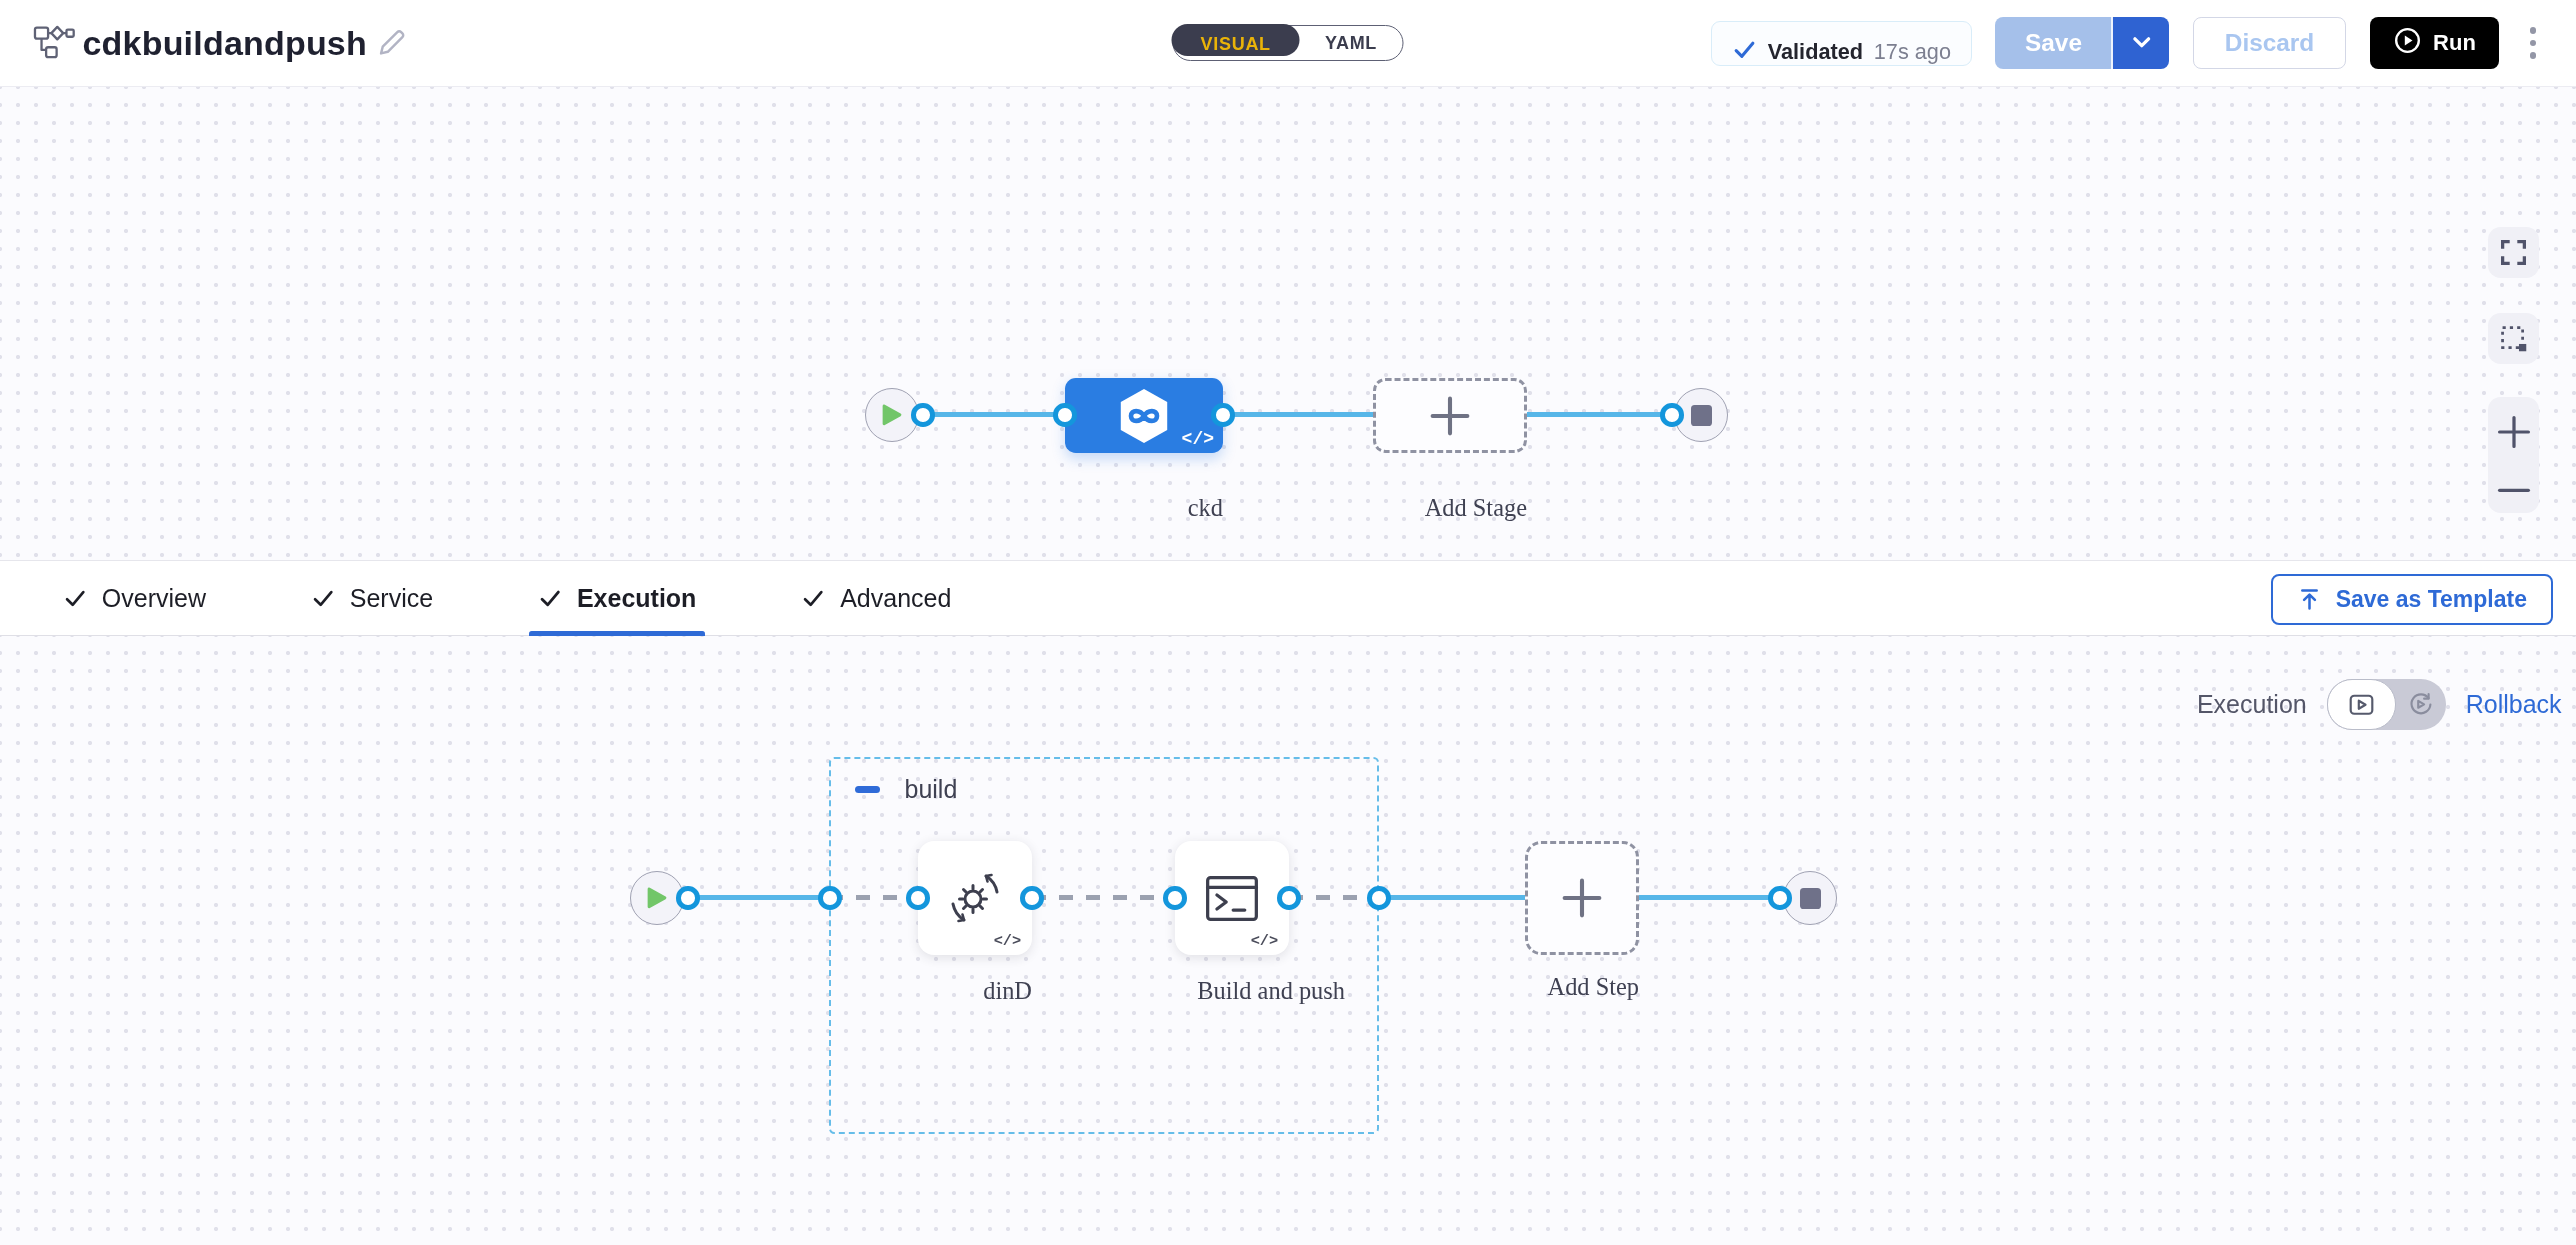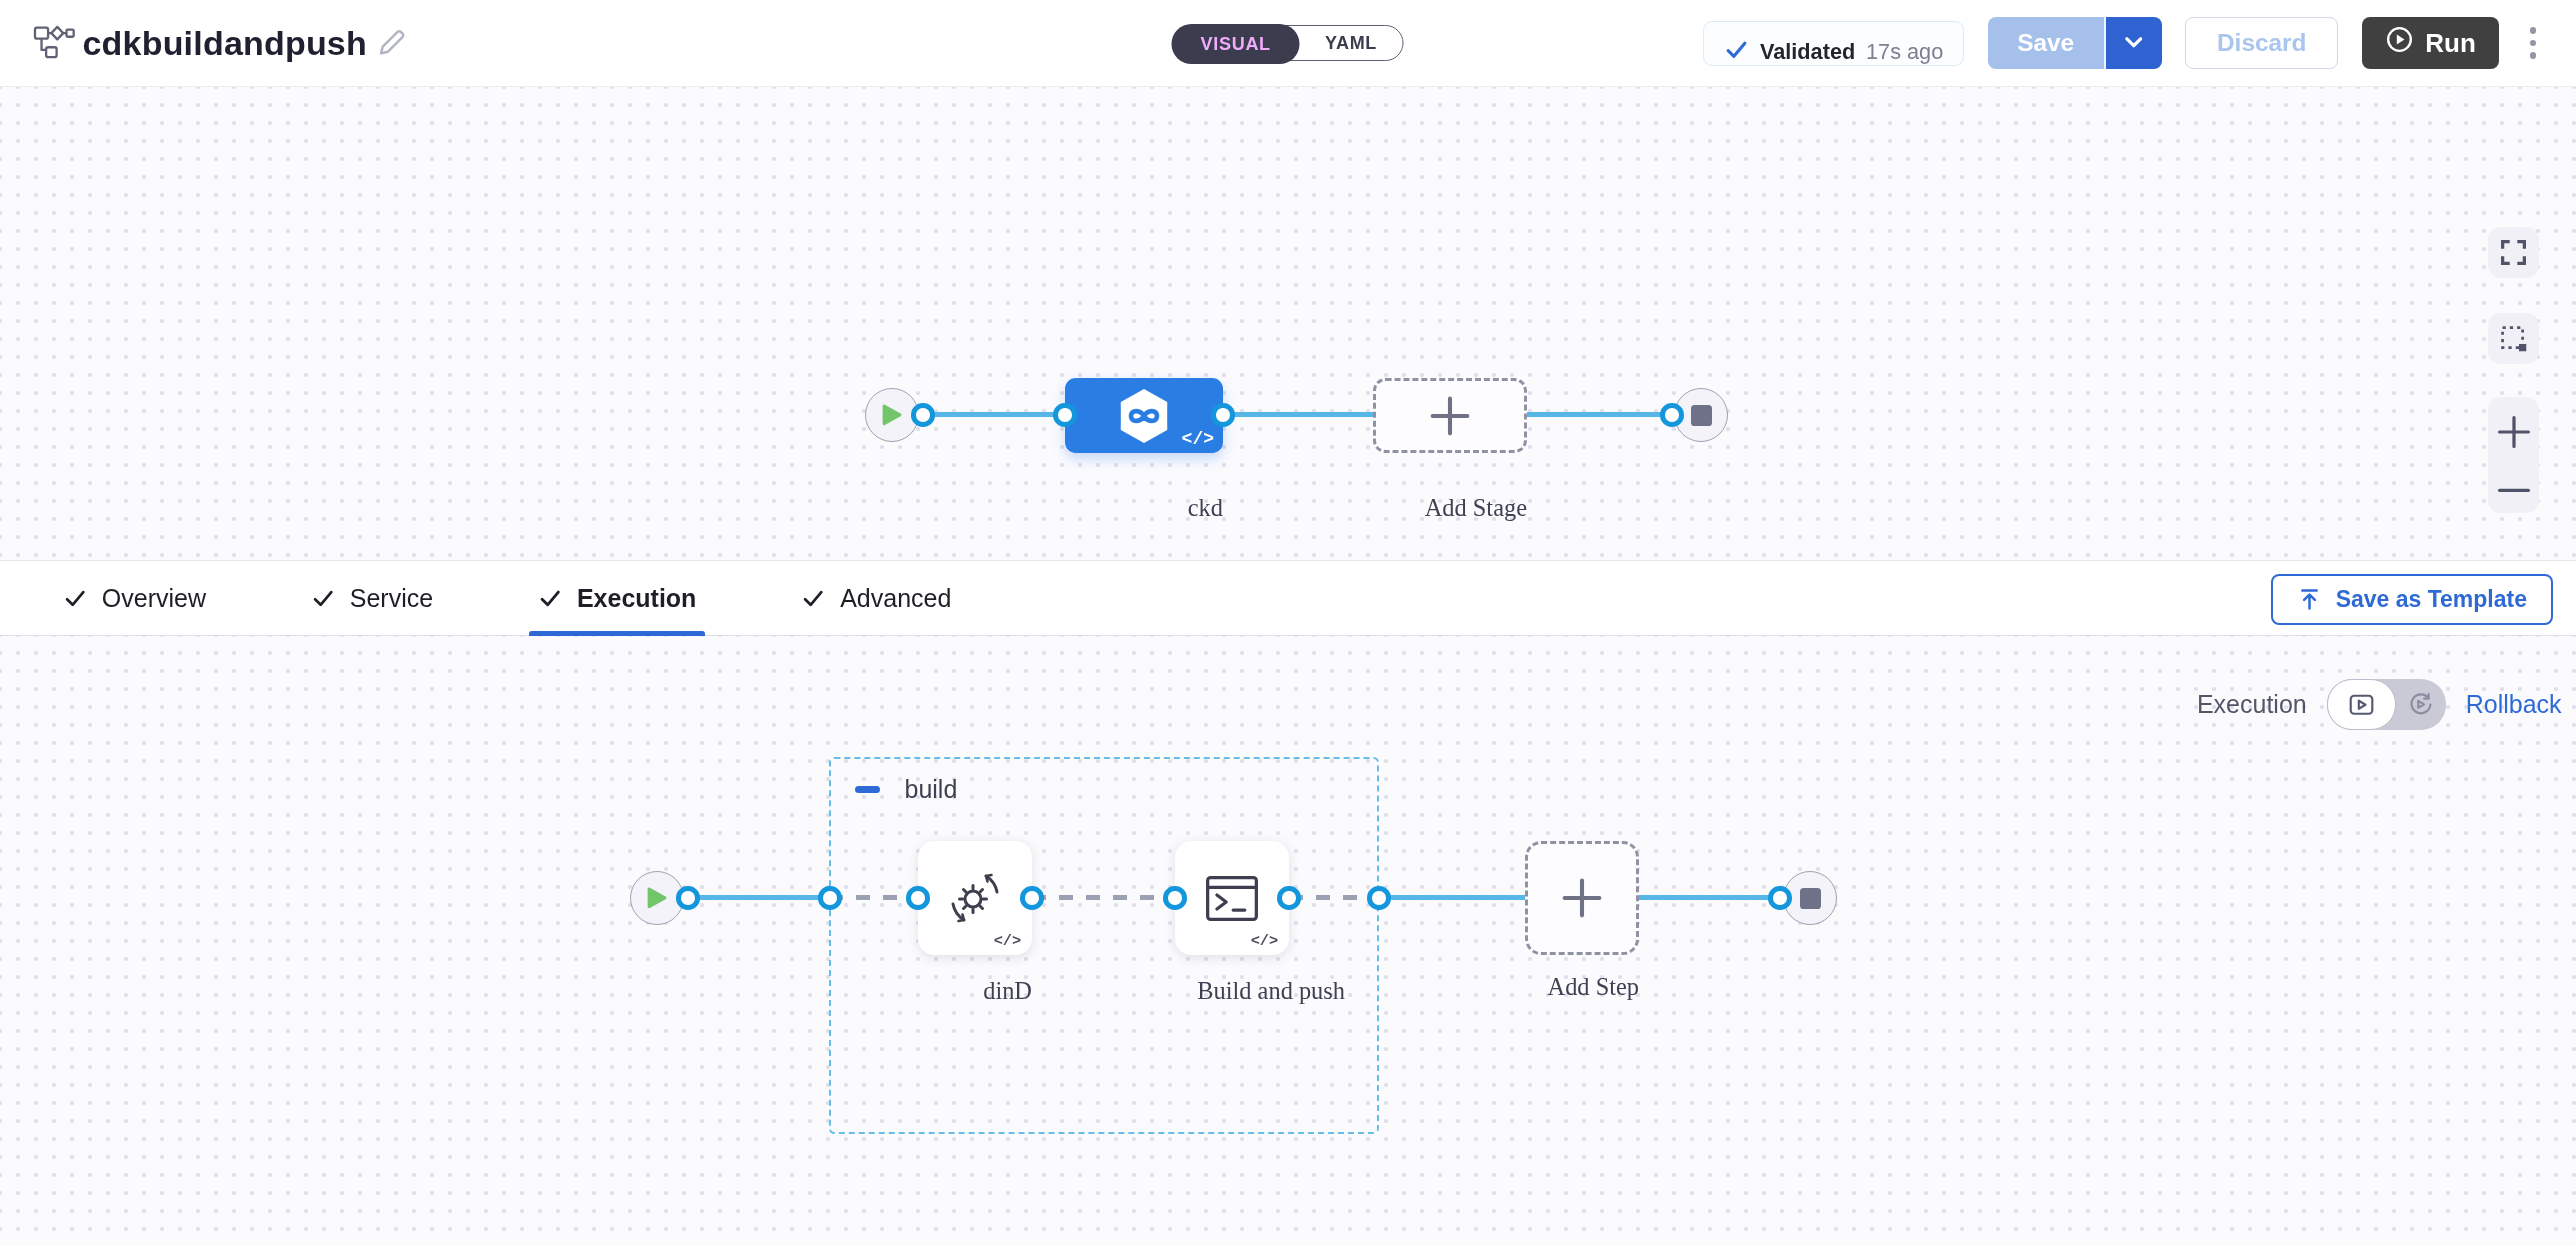--- a/index.html
+++ b/index.html
@@ -11,39 +11,39 @@
   .header { position:absolute; top:0; left:0; width:2576px; height:87px; background:#fff;
             border-bottom:0.9px solid #ececf2; display:flex; align-items:center; padding:0 32.5px; z-index:30; }
   .header-left { display:flex; align-items:center; gap:8px; }
   .page-title { font-size:34px; font-weight:700; color:#1f2130; letter-spacing:0.2px; }
   .icon-btn { display:flex; align-items:center; justify-content:center; background:none; border:none; cursor:pointer; }
 
   .mode-toggle { position:absolute; left:50%; top:50%; transform:translate(-50%,-50%);
                  width:231px; height:36px; border:1.8px solid #5d6074; border-radius:20px; background:#fff;
                  display:flex; align-items:center; }
   .mode-seg { flex:1; text-align:center; font-size:18px; font-weight:800; letter-spacing:0.7px; color:#3b3d4e; cursor:pointer; }
-  .mode-seg.selected { position:absolute; left:-1.8px; top:-1.8px; width:128px; height:40px; line-height:40px;
-                       background:#3b3d4e; color:#f0abfc; border-radius:20px; }
+  .mode-seg.selected { position:absolute; left:-1.8px; top:-1.8px; width:128px; height:32px; line-height:40px;
+                       background:#3b3d4e; color:#eab308; border-radius:20px; }
   .mode-seg.unselected { margin-left:126px; }
 
   .header-right { margin-left:auto; display:flex; align-items:center; gap:23.5px; }
   .validated-badge { display:flex; align-items:flex-end; gap:10.8px; height:45px; padding:0 20px;
                      border:1.8px solid #d9edf9; border-radius:9px; background:#fbfdff; }
   .validated-label { font-size:21.7px; font-weight:700; color:#24252e; }
   .validated-time { font-size:21.7px; color:#7c7f90; }
 
   .save-split { display:flex; height:52px; border-radius:8.1px; overflow:hidden;justify-content:center; }
   .save-main { width:116px; background:#a5c0ea; color:#fff; font-size:24.4px; font-weight:700; border:none; cursor:pointer; }
   .save-divider { width:1.8px; background:#eef3fd; }
   .save-caret { width:56px; background:#2f63d2; border:none; display:flex; align-items:center; justify-content:center; cursor:pointer; }
 
   .discard-btn { height:52px; padding:0 31px; background:#fff; border:1.8px solid #d3d7e6; border-radius:8.1px;
                  color:#a9c6f0; font-size:24.4px; font-weight:700; cursor:pointer; }
-  .run-btn { height:52px; padding:0 23.5px; background:#404040; border:none; border-radius:8.1px; color:#fff;
-             font-size:26px; font-weight:700; display:flex; align-items:center; gap:10.8px; cursor:pointer; }
+  .run-btn { height:52px; padding:0 23.5px; background:#000000; border:none; border-radius:8.1px; color:#fff;
+             font-size:22px; font-weight:700; display:flex; align-items:center; gap:10.8px; cursor:pointer; }
   .kebab { display:flex; flex-direction:column; gap:6.3px; padding:3.6px 7.2px; cursor:pointer; }
   .kebab span { width:6.3px; height:6.3px; border-radius:50%; background:#9396a6; }
 
   
   .canvas { position:absolute; left:0; width:2576px; background-color:#fbfbfe;
             background-image:radial-gradient(circle,#e0e0ea 1.8px,transparent 2.4px);
             background-size:18px 18px; background-position:9px 9px; }
   .canvas-top { top:87px; height:473px; }
   .canvas-bottom { top:635px; height:610px; }
 

